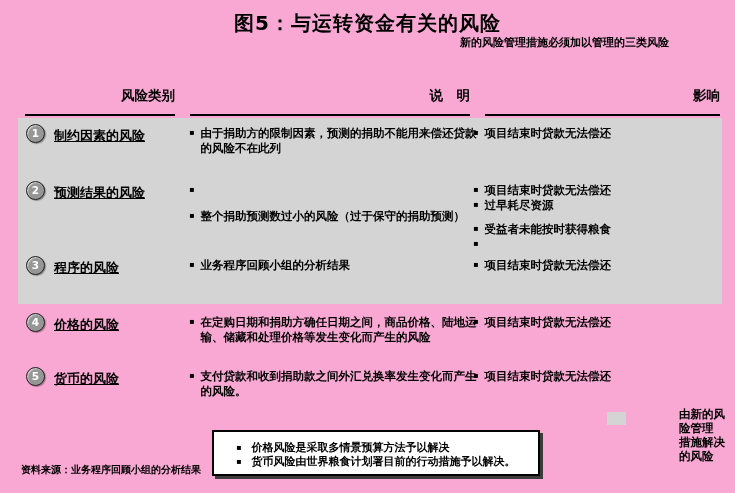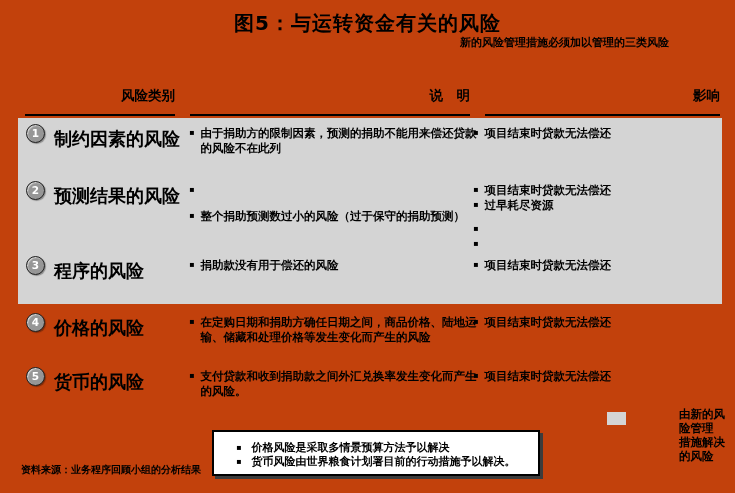--- a/index.html
+++ b/index.html
@@ -1,32 +1,32 @@
 <!DOCTYPE html>
 <html><head>
 <meta charset="utf-8">
 <style>
   html,body{margin:0;padding:0;background:#fff;}
   .page{
-    position:relative;width:735px;height:493px;background:#c2410c;overflow:hidden;
+    position:relative;width:735px;height:493px;background:#f9a8d4;overflow:hidden;
     font-family:"DejaVu Sans",sans-serif;font-weight:bold;color:#000;
   }
   .title{position:absolute;top:10px;left:0;width:735px;text-align:center;font-size:20px;letter-spacing:1px;}
   .subtitle{position:absolute;top:35px;left:0;width:669px;text-align:right;font-size:11px;}
   .col-head{position:absolute;top:87px;font-size:13.5px;text-align:right;}
   .rule{position:absolute;top:114px;height:0;border-top:2px solid #000;}
   .band{position:absolute;left:18px;top:118px;width:704px;height:186px;background:#d4d4d4;}
   .row{position:absolute;left:0;width:735px;}
   .circle{
     position:absolute;left:26px;top:0;width:19px;height:19px;border-radius:50%;
     background:#969696;border:1.5px solid #222;box-sizing:border-box;
     color:#fff;font-size:10.5px;text-align:center;line-height:16px;
     box-shadow:inset 1px 1px 1px rgba(255,255,255,.6), 1px 1px 1px rgba(0,0,0,.35);
   }
-  .rlabel{position:absolute;left:54px;top:3px;font-size:18px;white-space:nowrap;}
+  .rlabel{position:absolute;left:54px;top:3px;font-size:13px;white-space:nowrap;text-decoration:underline;}
   .desc{position:absolute;left:189px;top:2px;width:292px;font-size:11.5px;line-height:14.5px;}
   .imp{position:absolute;left:473px;top:2px;width:252px;font-size:11.5px;line-height:14.5px;}
   .b{display:flex;align-items:flex-start;}
   .bu{flex:0 0 auto;font-size:8px;line-height:14.5px;margin-right:6px;}
   .gap-top{margin-top:11px;}
   .legend-swatch{position:absolute;left:607px;top:412px;width:19px;height:13px;background:#d4d4d4;}
   .legend-text{position:absolute;left:637px;top:407px;font-size:11.5px;line-height:14px;margin-left:42px;}
   .note-box{
     position:absolute;left:212px;top:430px;width:328px;height:46px;
     border:2px solid #000;background:#fff;box-shadow:3px 3px 0 #3c3c3c;
@@ -87,34 +87,35 @@
       <div class="b">
           <span class="bu">▪</span>
           <span>项目结束时贷款无法偿还</span>
         </div>
       <div class="b">
           <span class="bu">▪</span>
           <span>过早耗尽资源</span>
         </div>
       <div class="b" style="margin-top:10px;">
           <span class="bu">▪</span>
+          <span>受益者未能按时获得粮食</span>
         </div>
       <div class="b">
           <span class="bu">▪</span>
         </div>
     </div>
   </div>
 
   <div class="row" style="top:256px;">
     <div class="circle"><span>3</span></div>
     <div class="rlabel">程序的风险</div>
     <div class="desc">
       <div class="b">
           <span class="bu">▪</span>
-          <span>捐助款没有用于偿还的风险</span>
+          <span>业务程序回顾小组的分析结果</span>
         </div>
     </div>
     <div class="imp">
       <div class="b">
           <span class="bu">▪</span>
           <span>项目结束时贷款无法偿还</span>
         </div>
     </div>
   </div>
 

